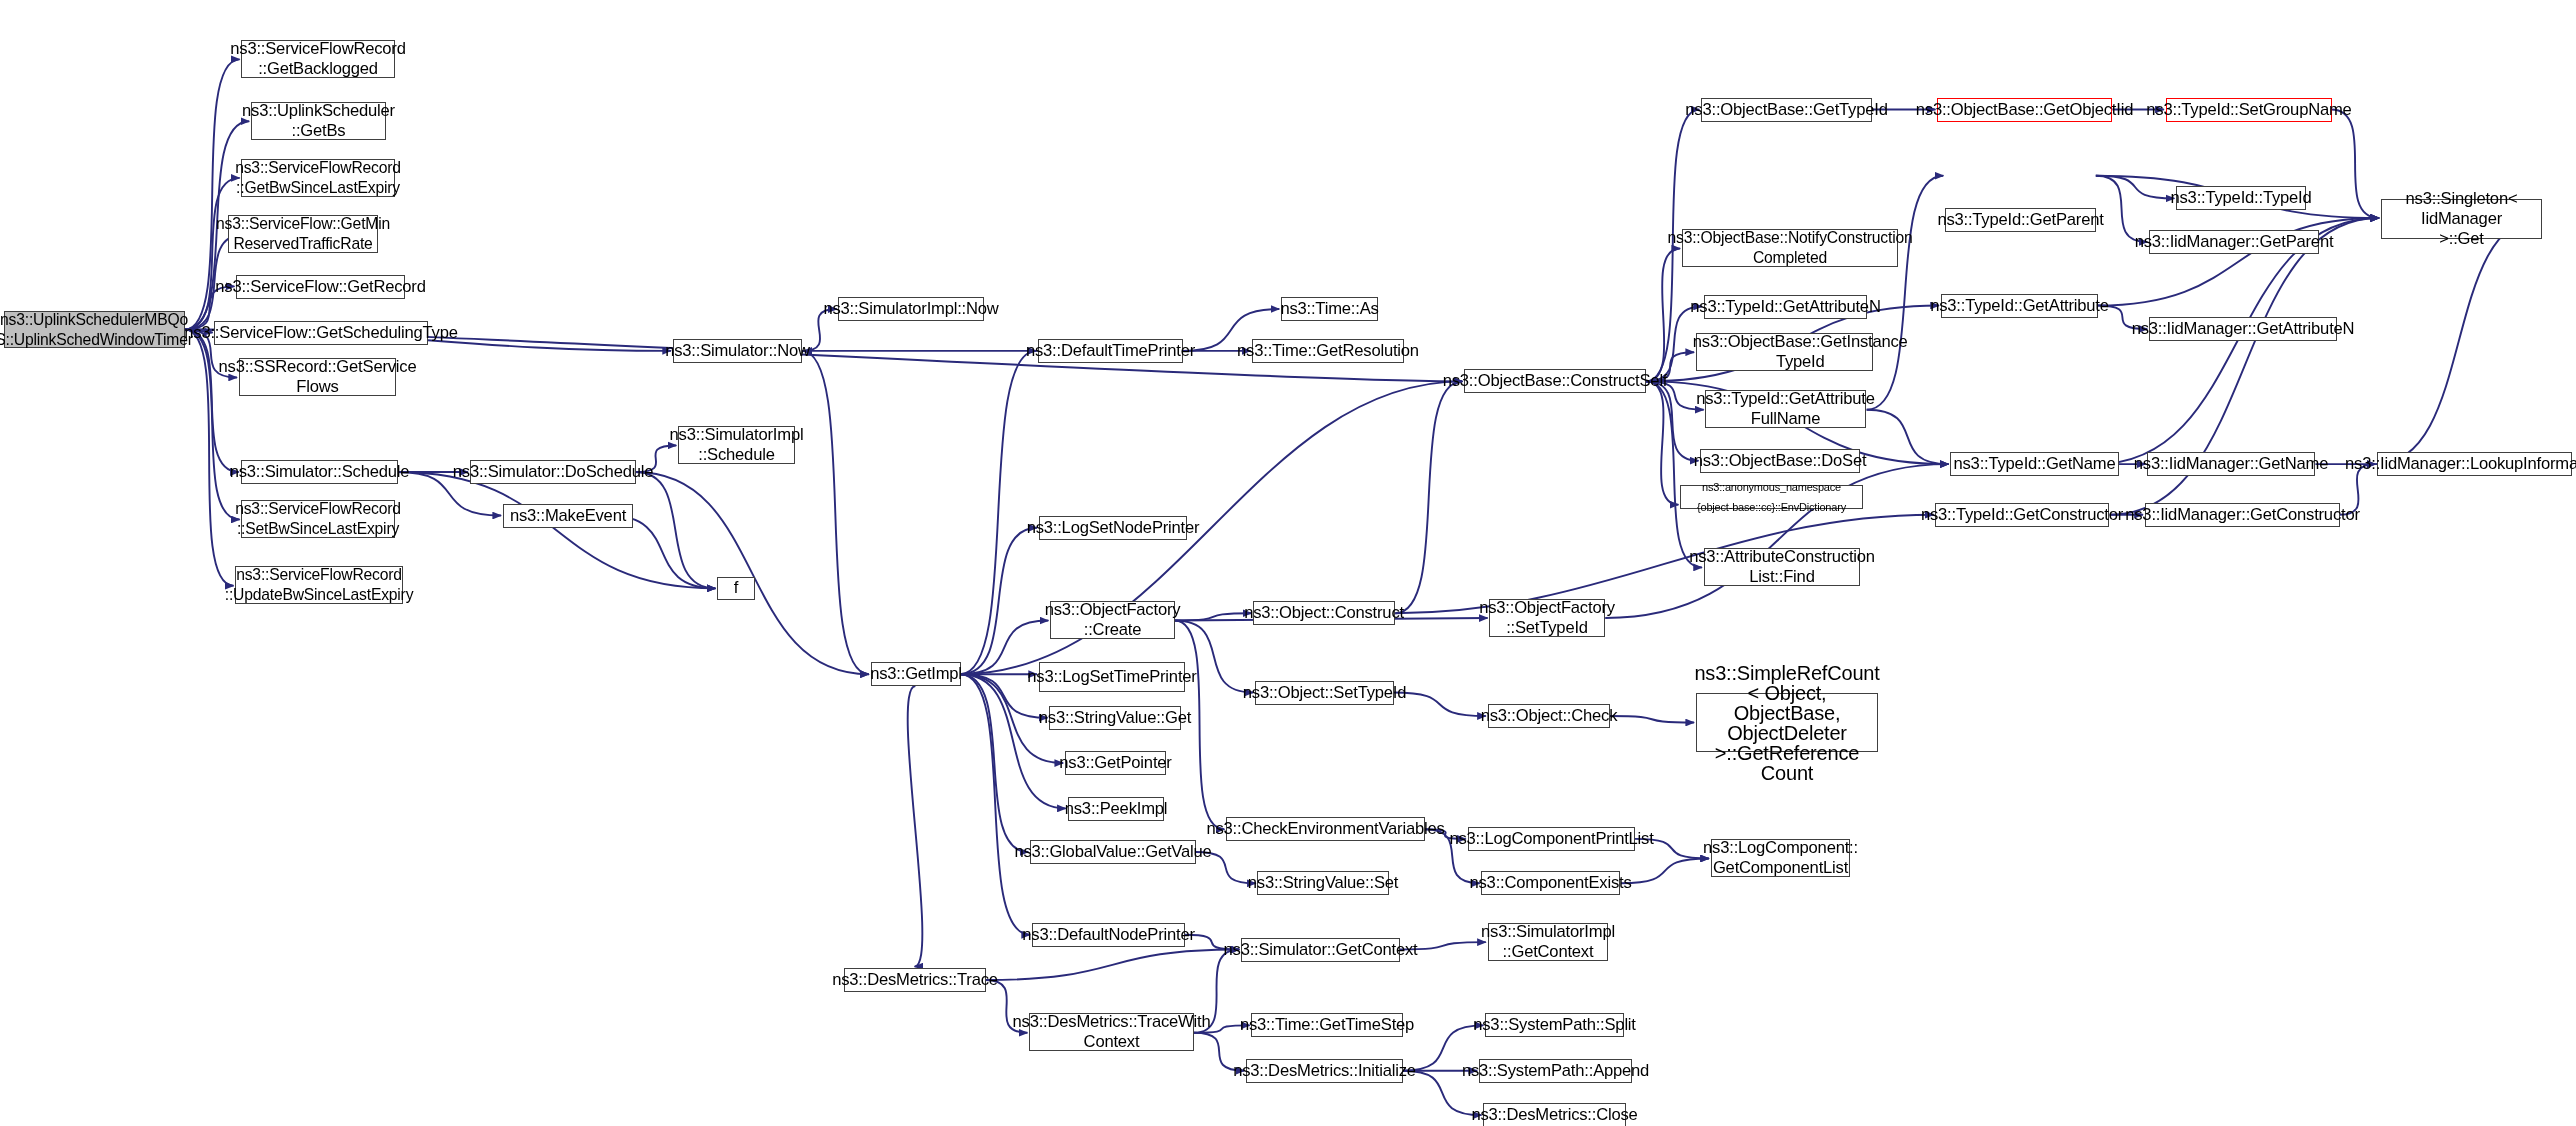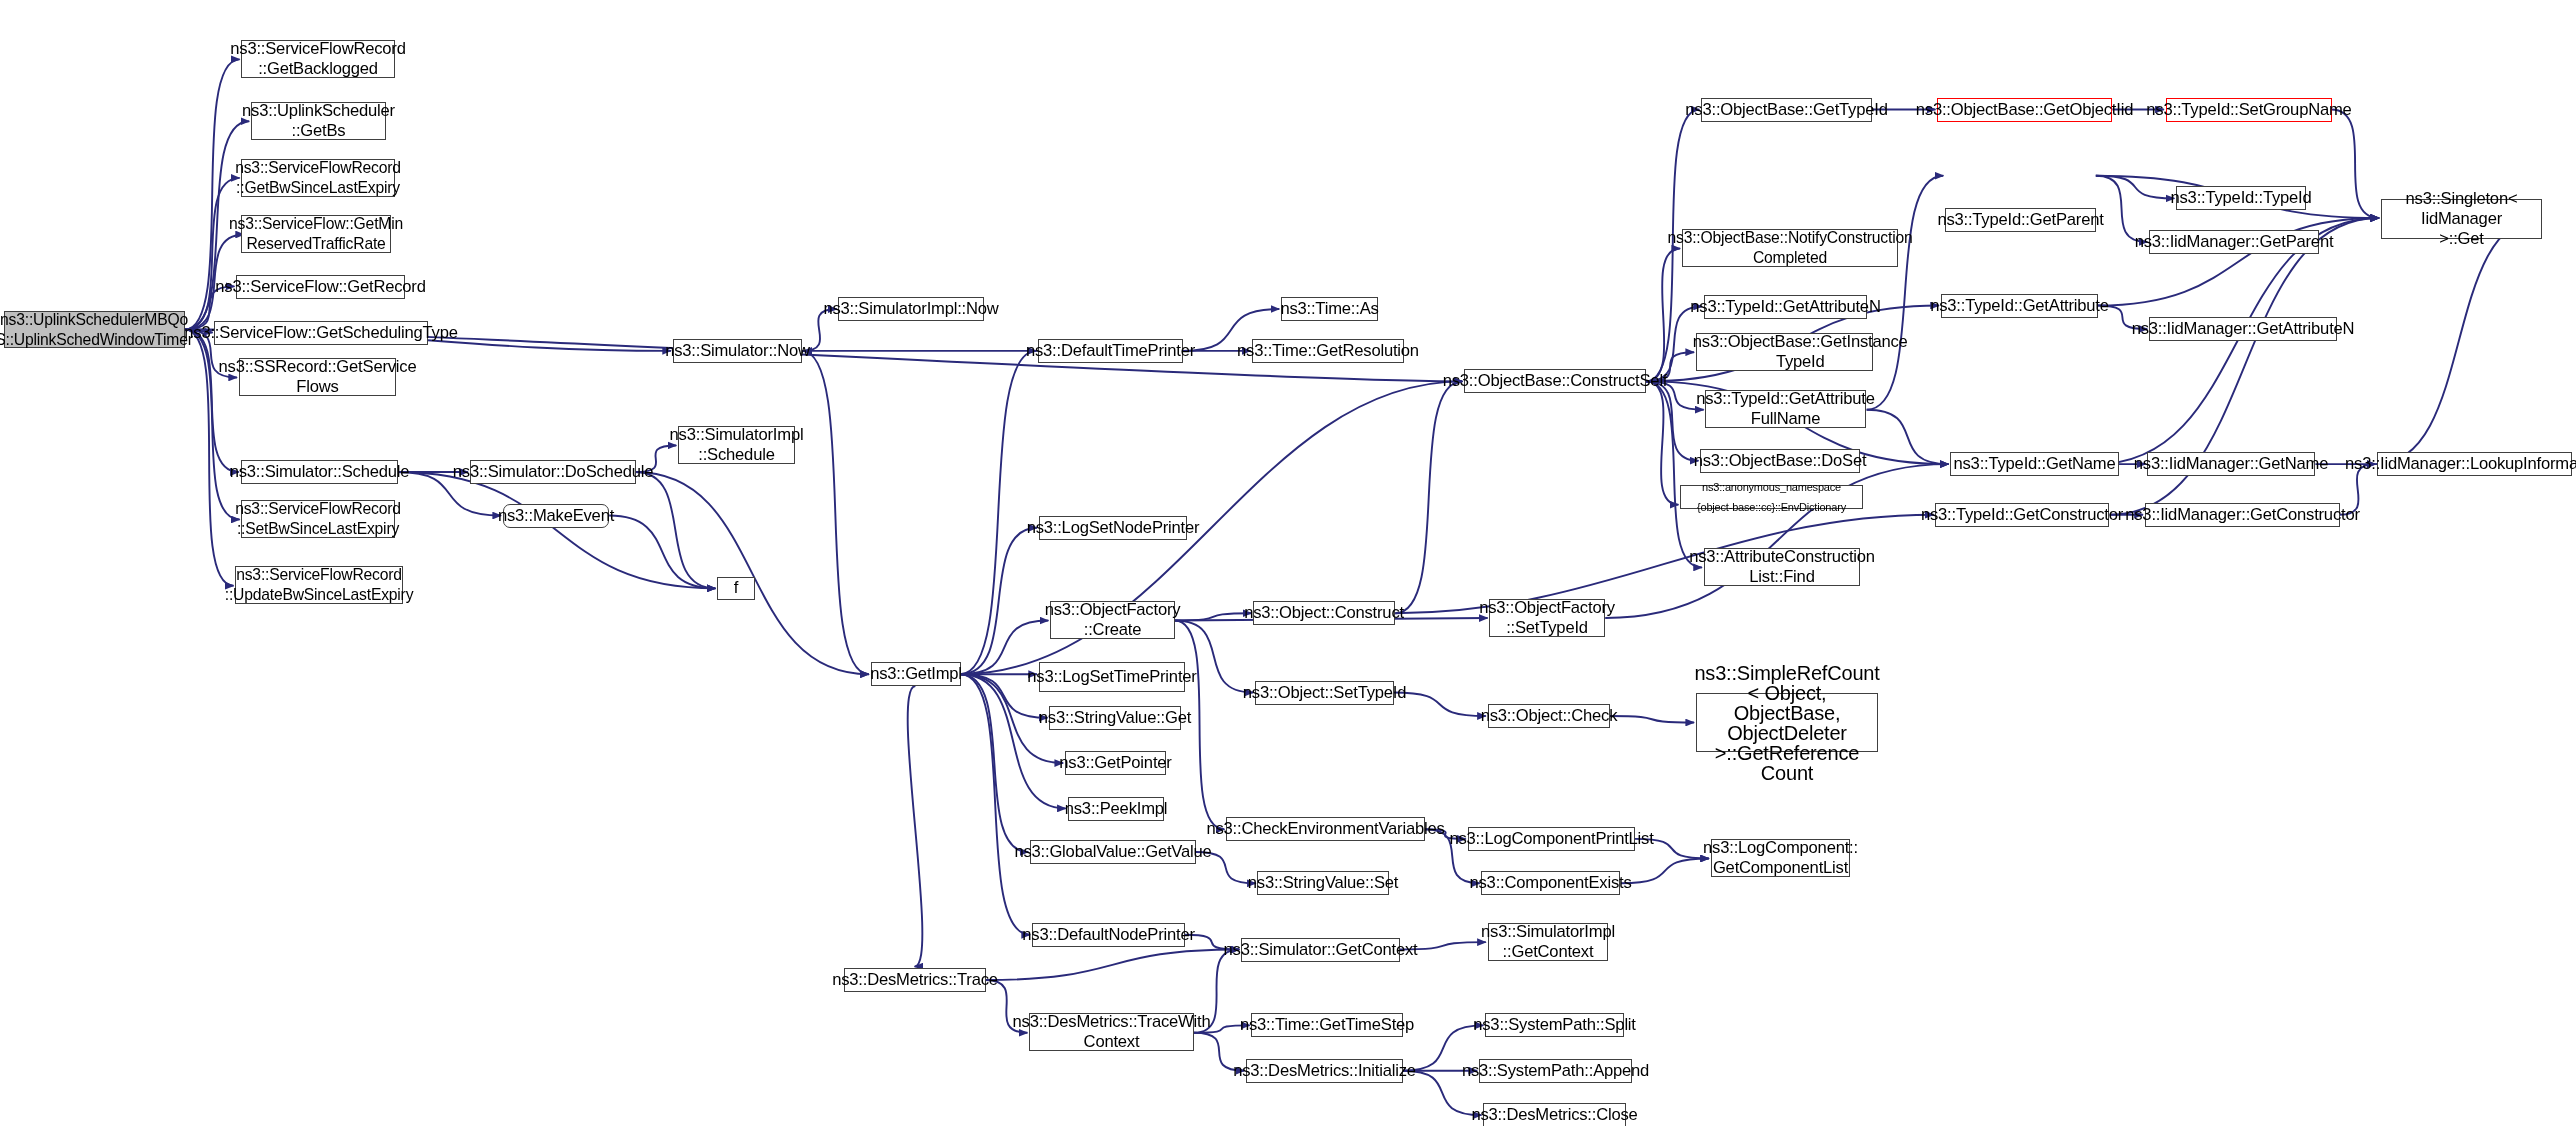--- a/index.html
+++ b/index.html
@@ -134,33 +134,33 @@
   </svg>
   <div id="node-layer">
       <div class="node root" style="left: 3.5px; top: 311px; width: 181px; height: 37px; font-size: 15.7px;">ns3::UplinkSchedulerMBQo
 S::UplinkSchedWindowTimer</div>
       <div class="node" style="left: 241px; top: 40px; width: 154px; height: 38px;">ns3::ServiceFlowRecord
 ::GetBacklogged</div>
       <div class="node" style="left: 251px; top: 102px; width: 135px; height: 38px;">ns3::UplinkScheduler
 ::GetBs</div>
       <div class="node" style="left: 241px; top: 159px; width: 154px; height: 38px; font-size: 15.7px;">ns3::ServiceFlowRecord
 ::GetBwSinceLastExpiry</div>
-      <div class="node" style="left: 241px; top: 215px; width: 150px; height: 38px; font-size: 15.7px;">ns3::ServiceFlow::GetMin
+      <div class="node" style="left: 228px; top: 215px; width: 150px; height: 38px; font-size: 15.7px;">ns3::ServiceFlow::GetMin
 ReservedTrafficRate</div>
       <div class="node" style="left: 236px; top: 275px; width: 169px; height: 23.5px;">ns3::ServiceFlow::GetRecord</div>
       <div class="node" style="left: 214px; top: 321px; width: 214px; height: 23.5px;">ns3::ServiceFlow::GetSchedulingType</div>
       <div class="node" style="left: 239px; top: 358px; width: 157px; height: 38px;">ns3::SSRecord::GetService
 Flows</div>
       <div class="node" style="left: 241px; top: 460px; width: 157px; height: 23.5px;">ns3::Simulator::Schedule</div>
       <div class="node" style="left: 241px; top: 500px; width: 154px; height: 38px; font-size: 15.7px;">ns3::ServiceFlowRecord
 ::SetBwSinceLastExpiry</div>
       <div class="node" style="left: 235px; top: 566px; width: 168px; height: 38px; font-size: 15.7px;">ns3::ServiceFlowRecord
 ::UpdateBwSinceLastExpiry</div>
       <div class="node" style="left: 470px; top: 460px; width: 166px; height: 23.5px;">ns3::Simulator::DoSchedule</div>
-      <div class="node" style="left: 503px; top: 504px; width: 106px; height: 23.5px; border-radius: 7px;">ns3::MakeEvent</div>
+      <div class="node" style="left: 503px; top: 504px; width: 130px; height: 23.5px;">ns3::MakeEvent</div>
       <div class="node" style="left: 678px; top: 426px; width: 117px; height: 38px;">ns3::SimulatorImpl
 ::Schedule</div>
       <div class="node" style="left: 717px; top: 577px; width: 38px; height: 22.7px;">f</div>
       <div class="node" style="left: 673px; top: 339px; width: 129px; height: 23.5px;">ns3::Simulator::Now</div>
       <div class="node" style="left: 838px; top: 297px; width: 146px; height: 23.5px;">ns3::SimulatorImpl::Now</div>
       <div class="node" style="left: 1038px; top: 339px; width: 145px; height: 23.5px;">ns3::DefaultTimePrinter</div>
       <div class="node" style="left: 1281px; top: 297px; width: 97px; height: 23.5px;">ns3::Time::As</div>
       <div class="node" style="left: 1252px; top: 339px; width: 152px; height: 23.5px;">ns3::Time::GetResolution</div>
       <div class="node" style="left: 1039px; top: 516px; width: 148px; height: 23.5px;">ns3::LogSetNodePrinter</div>
       <div class="node" style="left: 871px; top: 662px; width: 90px; height: 23.5px;">ns3::GetImpl</div>

